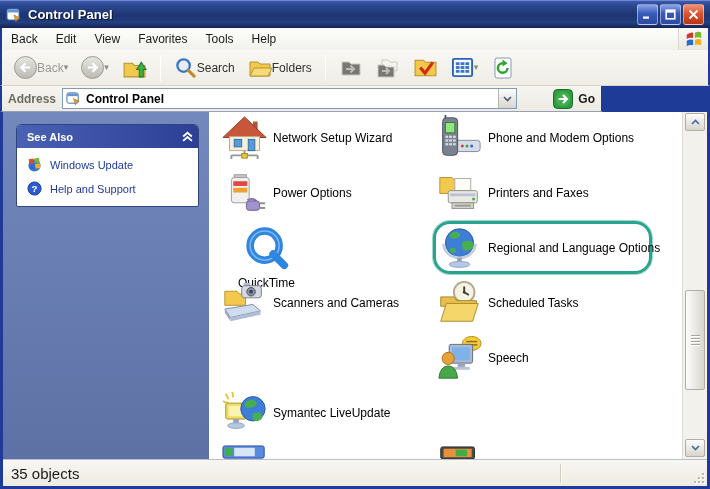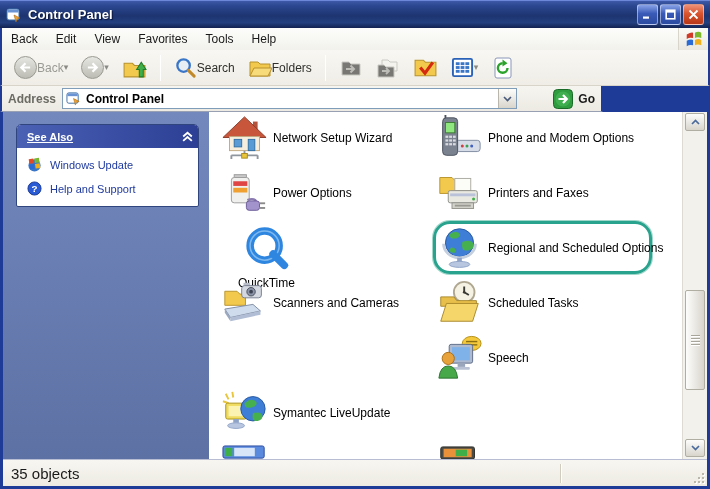--- a/index.html
+++ b/index.html
@@ -55,21 +55,21 @@
 
   
   .main { position:absolute; left:0; top:112px; width:710px; height:347px; }
   .sidebar { position:absolute; left:3px; top:0; width:206px; height:347px;
     background:linear-gradient(180deg,#7388bd,#5d71a5); }
   .see-also { position:absolute; left:13px; top:12px; width:183px; border:1px solid #30447e;
     border-radius:5px 5px 2px 2px; overflow:hidden; background:#fff; }
   .see-also-header { height:23px; background:linear-gradient(90deg,#4a61b4,#2c3f94);
     color:#fff; font-weight:bold; font-size:11px; display:flex; align-items:center;
     padding:0 4px 0 10px; }
-  .see-also-header .hdr-title { flex:1;text-decoration:underline; }
+  .see-also-header .hdr-title { flex:1; }
   .see-also-body { padding:9px 8px 10px 10px; display:flex; flex-direction:column; gap:9px; }
   .side-link { display:flex; align-items:center; gap:8px; font-size:11px; color:#1f3a9e; cursor:pointer; }
 
   .content { position:absolute; left:209px; top:0; width:473px; height:347px; background:#fff; overflow:hidden; }
   .cp-item { position:absolute; display:flex; align-items:center; gap:6px; height:45px; cursor:pointer; }
   .cp-item .cp-label { font-size:12px; color:#000; white-space:nowrap; }
   .cp-icon { width:45px; height:45px; flex:0 0 45px; }
   .highlight-ring { position:absolute; left:224px; top:109px; width:219px; height:53px;
     border:3px solid #2aa38e; border-radius:17px; box-shadow:inset 0 0 0 2px #ffffff, 0 0 0 1px #9fd8ca;
     pointer-events:none; }
@@ -399,21 +399,21 @@
       </div>
 
       <div class="cp-item" style="left:228px; top:113px;">
         <svg class="cp-icon" viewBox="0 0 48 48">
           <circle cx="24" cy="19" r="15" fill="#3f7ed6" stroke="#24569e"></circle>
           <path d="M13 10 q7 -5 11 -1 q2 3 -3 5 q-7 2 -8 -4z M27 18 q9 -3 12 2 q2 5 -5 7 q-9 2 -7 -9z M15 24 q6 0 5 5 q-5 2 -7 -2z" fill="#46b04e"></path>
           <path d="M7 20 a17 15 0 0 0 34 0" fill="none" stroke="#c3cede" stroke-width="3"></path>
           <rect x="21.5" y="35" width="5" height="5" fill="#8fa3c8"></rect>
           <ellipse cx="24" cy="42" rx="11" ry="3.2" fill="#b8c6e0" stroke="#8fa3c8"></ellipse>
         </svg>
-        <span class="cp-label">Regional and Scheduled Options</span>
+        <span class="cp-label">Regional and Language Options</span>
       </div>
 
       <div class="cp-item" style="left:228px; top:168px;">
         <svg class="cp-icon" viewBox="0 0 48 48">
           <circle cx="29" cy="13" r="11" fill="#f5f2e4" stroke="#b0a790" stroke-width="2"></circle>
           <path d="M29 7 v6 l5 3" stroke="#3a3a34" stroke-width="2" fill="none"></path>
           <circle cx="29" cy="13" r="1.4" fill="#3a3a34"></circle>
           <path d="M4 18 h14 l3 4 h21 v6 H4z" fill="#e8bf4a" stroke="#a8872a"></path>
           <path d="M4 44 L10 25 h34 L38 44z" fill="#f5d66b" stroke="#a8872a"></path>
         </svg>

